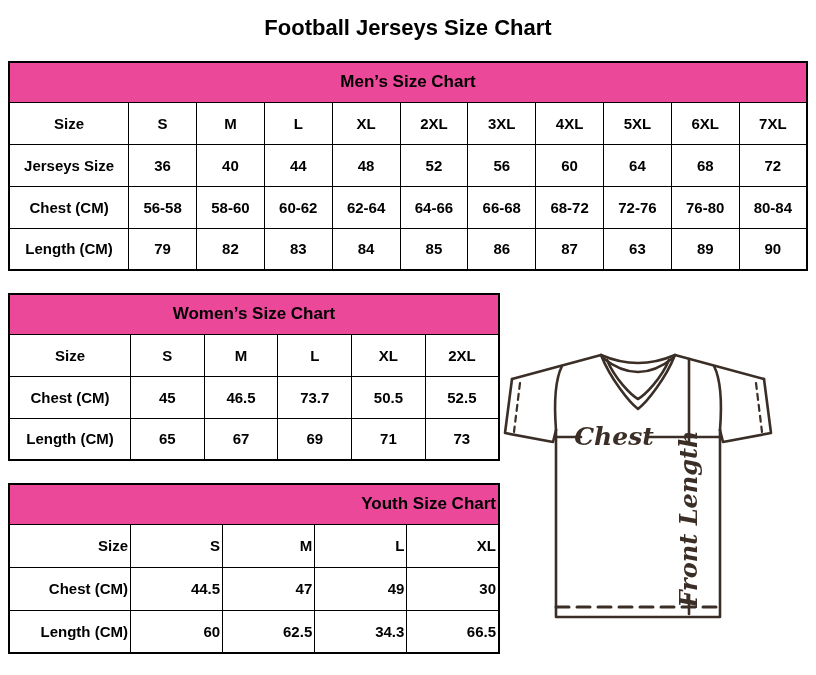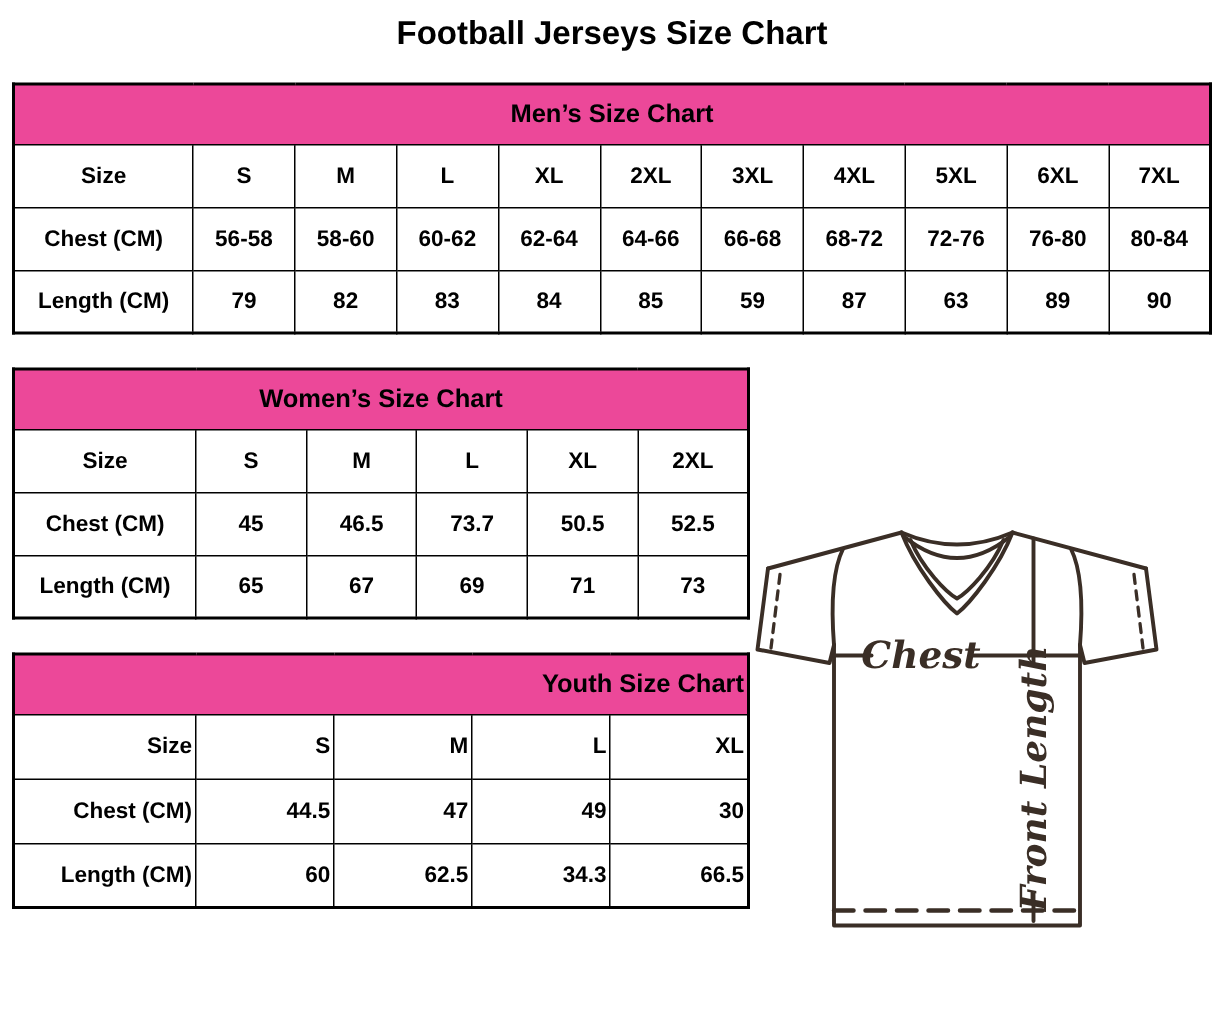--- a/index.html
+++ b/index.html
@@ -9,21 +9,21 @@
     background: #ffffff;
     color: #000000;
     font-family: "Liberation Sans", sans-serif;
     font-weight: bold;
     position: relative;
     overflow: hidden;
   }
   .page-title {
     text-align: center;
     font-size: 22px;
-    padding-top: 9px;
+    padding-top: 15px;
     letter-spacing: 0px;
   }
   table {
     border-collapse: collapse;
     table-layout: fixed;
     margin-left: 8px;
     border: 2px solid #000;
   }
   td {
     border: 1.5px solid #000;
@@ -91,40 +91,53 @@
     <td>L</td>
     <td>XL</td>
     <td>2XL</td>
     <td>3XL</td>
     <td>4XL</td>
     <td>5XL</td>
     <td>6XL</td>
     <td>7XL</td>
   </tr>
   <tr>
+    <td>Jerseys Size</td>
+    <td>36</td>
+    <td>40</td>
+    <td>44</td>
+    <td>48</td>
+    <td>52</td>
+    <td>56</td>
+    <td>60</td>
+    <td>64</td>
+    <td>68</td>
+    <td>72</td>
+  </tr>
+  <tr>
     <td>Chest (CM)</td>
     <td>56-58</td>
     <td>58-60</td>
     <td>60-62</td>
     <td>62-64</td>
     <td>64-66</td>
     <td>66-68</td>
     <td>68-72</td>
     <td>72-76</td>
     <td>76-80</td>
     <td>80-84</td>
   </tr>
   <tr>
     <td>Length (CM)</td>
     <td>79</td>
     <td>82</td>
     <td>83</td>
     <td>84</td>
     <td>85</td>
-    <td>59</td>
+    <td>86</td>
     <td>87</td>
     <td>63</td>
     <td>89</td>
     <td>90</td>
   </tr>
 </tbody>
   </table>
 
 <table class="small-table">
   <colgroup>

